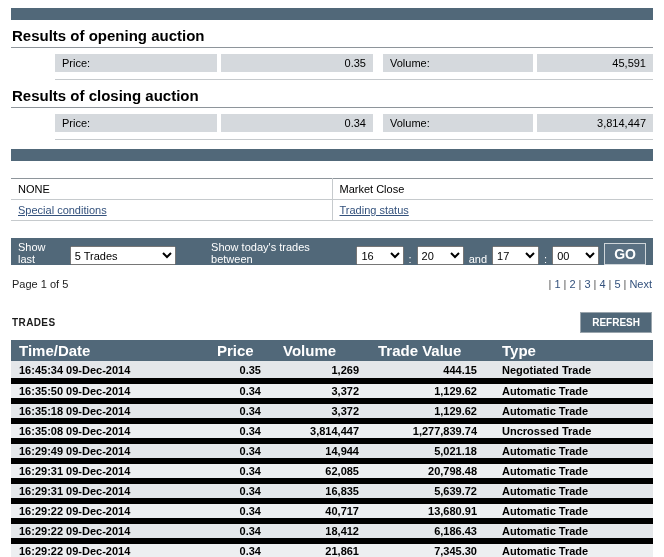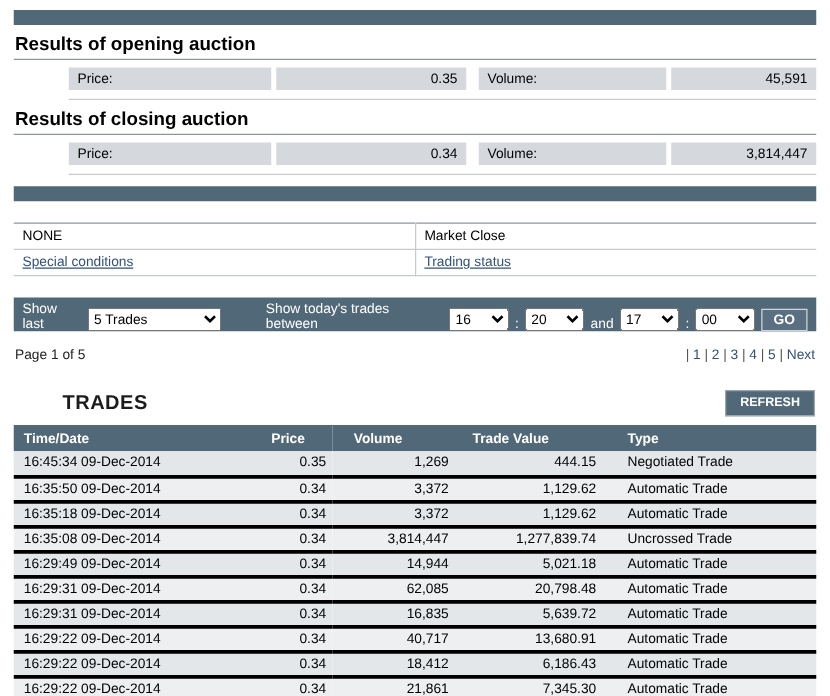--- a/index.html
+++ b/index.html
@@ -19,30 +19,30 @@
   .val2{flex:1;text-align:right;margin-left:4px;}
   .cond-table{width:100%;border-collapse:collapse;margin-top:17px;border-top:1px solid var(--lineDark);}
   .cond-table td{border-bottom:1px solid var(--lineLight);padding:4px 7px;height:20px;width:50%;}
   .cond-table td.first{border-right:1px solid var(--lineLight);}
   a.link{color:var(--link);text-decoration:underline;cursor:pointer;}
   .toolbar{margin-top:17px;background:var(--slate);height:27px;display:flex;align-items:flex-end;color:#fff;padding:0 7px;gap:5px;}
   .toolbar select{font-size:11px;height:19px;font-family:"Liberation Sans",sans-serif;}
   .sel-trades{width:108px;}
   .sel-time{width:48px;}
   .tb-gap{width:26px;}
-  .go-btn{margin-left:auto;background:#5a7082;color:#fff;border:1px solid #cfd5d9;font-weight:bold;font-size:11px;padding:2px 9px;cursor:pointer;font-family:"Liberation Sans",sans-serif;}
+  .go-btn{margin-left:auto;background:#5a7082;color:#fff;border:1px solid #cfd5d9;font-weight:bold;font-size:14px;padding:2px 9px;cursor:pointer;font-family:"Liberation Sans",sans-serif;}
   .page-row{display:flex;justify-content:space-between;margin:13px 1px 0;color:#222;}
   .pg-sep{color:#555;margin:0 3px;}
   .pg-link{color:var(--link);text-decoration:none;cursor:pointer;}
   .trades-head{display:flex;justify-content:space-between;align-items:center;margin:22px 1px 7px;}
-  .trades-title{font-size:16px;font-weight:bold;color:#1c1c1c;letter-spacing:.4px;margin-left:38px;}
+  .trades-title{font-size:10px;font-weight:bold;color:#1c1c1c;letter-spacing:.4px;}
   .refresh-btn{background:var(--slate);color:#fff;border:1px solid #9aa5ad;font-size:10px;font-weight:bold;padding:4px 11px;cursor:pointer;font-family:"Liberation Sans",sans-serif;}
   table.trades{width:100%;border-collapse:collapse;}
-  table.trades th{background:var(--slate);color:#fff;text-align:left;font-weight:bold;height:21px;font-size:11px;}
-  table.trades td{height:20px;border-bottom:3px solid #000000;}
+  table.trades th{background:var(--slate);color:#fff;text-align:left;font-weight:bold;height:21px;font-size:15px;}
+  table.trades td{height:20px;border-bottom:6px solid #000000;font-weight:bold;}
   table.trades tbody tr:nth-child(odd) td{background:var(--rowOdd);}
   table.trades tbody tr:nth-child(even) td{background:var(--rowEven);}
   th.h0,td.col0{width:197px;padding-left:8px;}
   th.h1{padding-left:9px;}  td.col1{text-align:right;padding-right:5px;}
   th.h1,td.col1{width:58px;}
   th.h2{padding-left:17px;} td.col2{text-align:right;padding-right:5px;}
   th.h2,td.col2{width:98px;}
   th.h3{padding-left:14px;} td.col3{text-align:right;padding-right:7px;}
   th.h3,td.col3{width:120px;}
   th.h4,td.col4{padding-left:18px;}

